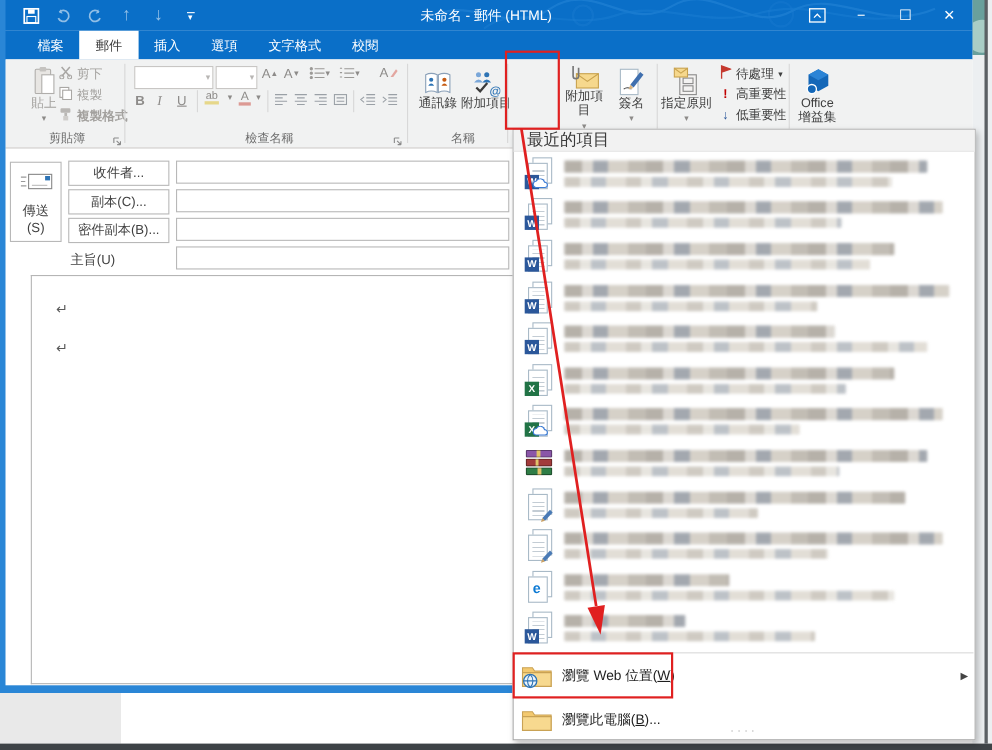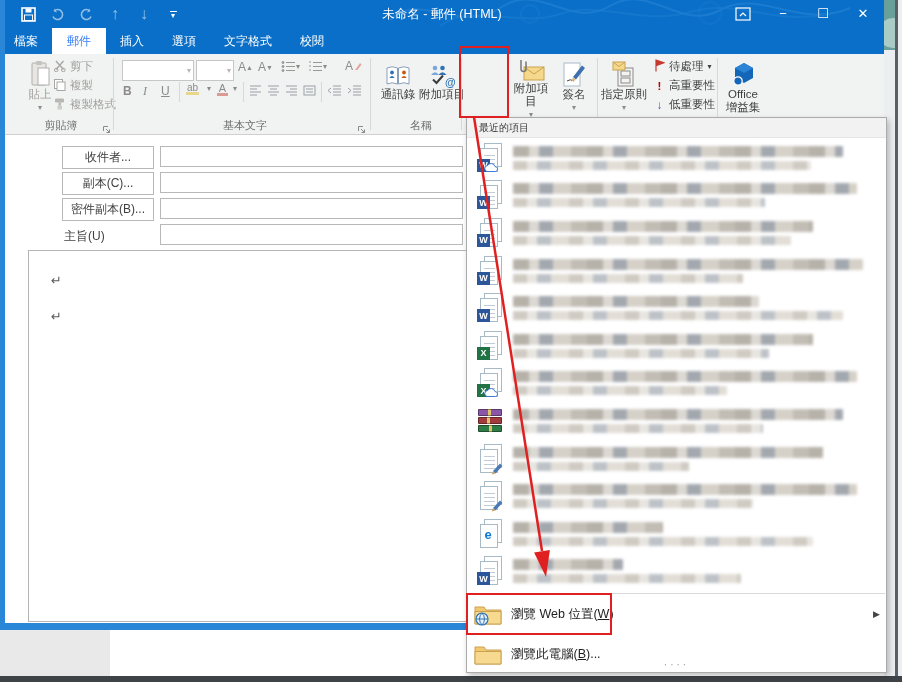--- a/index.html
+++ b/index.html
@@ -22,21 +22,21 @@
   .titlebar .swirl{position:absolute;pointer-events:none;}
   .qat{position:absolute;left:18px;top:4px;display:flex;align-items:center;gap:9px;height:20px;}
   .qat .qbtn{width:20px;height:20px;display:flex;align-items:center;justify-content:center;color:#fff;}
   .dim{opacity:.55;}
   .title-text{position:absolute;left:0;top:0;width:884px;height:28px;display:flex;align-items:center;justify-content:center;
       color:#fff;font-size:12.5px;}
   .winctl{position:absolute;top:0;height:27px;width:34px;display:flex;align-items:center;justify-content:center;color:#fff;font-size:13px;}
   
   .tabrow{left:0;top:28px;width:884px;height:26px;background:#0a6fc8;display:flex;align-items:stretch;}
   .tab{color:#fff;font-size:12px;display:flex;align-items:center;padding:0 14px;}
-  .tab.selected{background:#fff;color:#3b82f6;padding:0 15px;}
+  .tab.selected{background:#fff;color:#404040;padding:0 15px;}
   .tellme{display:flex;align-items:center;gap:7px;color:#fff;font-size:12px;padding-left:14px;}
   
   .ribbon{left:5px;top:54px;width:879px;height:80px;background:#f1f2f2;border-bottom:1px solid #d2d0ce;}
   .vsep{position:absolute;top:4px;width:1px;height:72px;background:#d8d8d8;}
   .grouplabel{position:absolute;top:64px;font-size:11px;color:#6e6e6e;text-align:center;}
   .launcher{position:absolute;top:66px;width:10px;height:10px;}
   .bigbtn{position:absolute;top:2px;width:44px;height:58px;display:flex;flex-direction:column;align-items:center;
       font-size:11.5px;color:#3f3f3f;text-align:center;line-height:13px;}
   .bigbtn .bicon{height:30px;display:flex;align-items:flex-end;justify-content:center;margin-top:2px;}
   .smallrow{position:absolute;display:flex;align-items:center;gap:4px;font-size:11.5px;color:#a3a19e;}
@@ -53,21 +53,21 @@
   .fieldbtn{position:absolute;left:62px;width:90px;height:21px;border:1px solid #b8b8b8;background:#fff;
       display:flex;align-items:center;justify-content:center;font-size:12px;color:#3f3f3f;}
   .fieldinput{position:absolute;left:160px;width:303px;height:21px;border:1px solid #b8b8b8;background:#fff;font-size:12px;padding:0 4px;box-sizing:border-box;outline:none;color:#222;}
   .subjlabel{position:absolute;left:64px;top:228px;font-size:12px;color:#3f3f3f;}
   .bodybox{position:absolute;left:28px;top:250px;width:849px;height:370px;background:#fff;border:1px solid #b5b5b5;border-right:none;}
   .retmark{position:absolute;color:#5a5a5a;font-size:13px;}
   
   .panel{left:466px;top:117px;width:421px;height:556px;background:#fff;border:1px solid #ababab;
       box-shadow:2px 3px 6px rgba(0,0,0,.25);box-sizing:border-box;z-index:5;}
   .panel-header{position:absolute;left:0;top:0;width:100%;height:20px;background:#f2f2f2;border-bottom:1px solid #e6e6e6;
-      display:flex;align-items:center;padding-left:12px;box-sizing:border-box;font-size:10px;color:#3b3b3b;}
+      display:flex;align-items:center;padding-left:12px;box-sizing:border-box;font-size:15px;color:#3b3b3b;}
   .panel-items{position:absolute;left:0;top:21px;width:100%;}
   .recent-item{height:37.6px;display:flex;align-items:center;}
   .ric{width:30px;margin-left:8px;display:flex;align-items:center;justify-content:center;flex:0 0 30px;}
   .rtext{margin-left:8px;}
   .bl1{height:11px;border-radius:1px;filter:blur(1.6px);opacity:.85;
       background:repeating-linear-gradient(90deg,#aaa49b 0 16px,#d6d2cb 16px 26px,#949aa2 26px 40px,#cfc9bf 40px 58px,#b8b2a8 58px 74px);}
   .bl2{height:9px;margin-top:4px;border-radius:1px;filter:blur(1.6px);opacity:.8;
       background:repeating-linear-gradient(90deg,#c4beb4 0 14px,#e2dfd8 14px 24px,#adb3ba 24px 38px,#dbd6cd 38px 56px);}
   .panel-sep{position:absolute;left:1px;top:475px;width:calc(100% - 2px);height:1px;background:#d9d9d9;}
   .browse-row{position:absolute;left:0;width:100%;display:flex;align-items:center;font-size:12.5px;color:#1e1e1e;}
@@ -156,21 +156,21 @@
           <rect x="1" y="1" width="14" height="12" fill="none" stroke="#fff" stroke-width="1.2"></rect>
           <path d="M5 9 l3 -3 3 3" fill="none" stroke="#fff" stroke-width="1.2"></path>
         </svg>
     </div>
     <div class="winctl" style="left:766px;">−</div>
     <div class="winctl" style="left:806px;">☐</div>
     <div class="winctl" style="left:846px;">✕</div>
   </div>
 
   <div class="abs tabrow">
-    <div class="tab" style="">檔案</div>
+    <div class="tab" style="margin-left:20px;">檔案</div>
     <div class="tab selected">郵件</div>
     <div class="tab">插入</div>
     <div class="tab">選項</div>
     <div class="tab">文字格式</div>
     <div class="tab">校閱</div>
   </div>
 
   <div class="abs ribbon">
 
     <div class="bigbtn" style="left:13px;">
@@ -192,21 +192,21 @@
           </svg></span>
       <span>剪下</span>
     </div>
     <div class="smallrow" style="left:48px;top:24px;">
       <span><svg width="13" height="13">
             <rect x="1.5" y="1.5" width="8" height="9" fill="#fff" stroke="#a9a7a4"></rect>
             <rect x="4" y="4" width="8" height="8.5" fill="#fff" stroke="#a9a7a4"></rect>
           </svg></span>
       <span>複製</span>
     </div>
-    <div class="smallrow" style="left:48px;top:43px;">
+    <div class="smallrow" style="left:48px;top:43px;font-weight:bold;">
       <span><svg width="13" height="13">
             <rect x="2" y="1.5" width="9" height="4" rx="1" fill="#b9b7b4"></rect>
             <rect x="5.5" y="5.5" width="2.5" height="3" fill="#b9b7b4"></rect>
             <rect x="4.5" y="8.5" width="4.5" height="4" fill="#cfcdca"></rect>
           </svg></span>
       <span>複製格式</span>
     </div>
     <div class="grouplabel" style="left:20px;width:72px;">剪貼簿</div>
     <span class="launcher" style="left:97px;">
       <svg width="9" height="9">
@@ -290,21 +290,21 @@
     <div class="mini" style="left:322px;top:31px;">
         <svg width="15" height="11">
           <path d="M6 1 h8 M6 4 h8 M6 7 h8 M6 10 h8 M4 3 L1 5.5 4 8" stroke="#9aa0a6" fill="none"></path>
         </svg>
       </div>
     <div class="mini" style="left:342px;top:31px;">
         <svg width="15" height="11">
           <path d="M6 1 h8 M6 4 h8 M6 7 h8 M6 10 h8 M1 3 L4 5.5 1 8" stroke="#9aa0a6" fill="none"></path>
         </svg>
       </div>
-    <div class="grouplabel" style="left:200px;width:80px;">基本文字</div>
+    <div class="grouplabel" style="left:200px;width:80px;">檢查名稱</div>
     <span class="launcher" style="left:352px;">
       <svg width="9" height="9">
           <path d="M1.5 1.5 H6 M1.5 1.5 V6" stroke="#8a8a8a"></path>
           <path d="M4 4 L7.5 7.5 M7.5 7.5 v-3 M7.5 7.5 h-3" stroke="#8a8a8a"></path>
         </svg>
     </span>
     <div class="vsep" style="left:365px;"></div>
 
     <div class="bigbtn" style="left:372px;width:42px;">
       <span class="bicon">
@@ -396,20 +396,32 @@
             <path d="M14 2 l9 5 v10 l-9 5 -9 -5 V7 z" fill="#1467b8"></path>
             <path d="M14 2 l9 5 -9 5 -9 -5 z" fill="#2b84d6"></path>
             <circle cx="8" cy="20" r="4.2" fill="#1467b8" stroke="#fff" stroke-width="1.2"></circle>
           </svg>
       </span>
       <span>Office</span>
       <span>增益集</span>
     </div>
   </div>
 
+  <div class="abs sendbtn">
+    <span style="margin-top:8px;">
+      <svg width="32" height="18">
+          <path d="M2 5 h5 M2 9 h4 M2 13 h5" stroke="#999"></path>
+          <rect x="9" y="2.5" width="21" height="13" fill="#fff" stroke="#888"></rect>
+          <rect x="24" y="4" width="4.5" height="4" fill="#2e74b5"></rect>
+          <path d="M12 12.5 h14" stroke="#c4c4c4"></path>
+        </svg>
+    </span>
+    <span style="margin-top:6px;">傳送</span>
+    <span>(S)</span>
+  </div>
   <div class="fieldbtn" style="top:146px;">收件者...</div>
   <div class="fieldbtn" style="top:172px;">副本(C)...</div>
   <div class="fieldbtn" style="top:198px;">密件副本(B)...</div>
   <input class="fieldinput" style="top: 146px;" value="">
   <input class="fieldinput" style="top: 172px;" value="">
   <input class="fieldinput" style="top: 198px;" value="">
   <div class="subjlabel">主旨(U)</div>
   <input class="fieldinput" style="top: 224px;" value="">
   <div class="bodybox">
     <span class="retmark" style="left:22px;top:22px;">↵</span>

